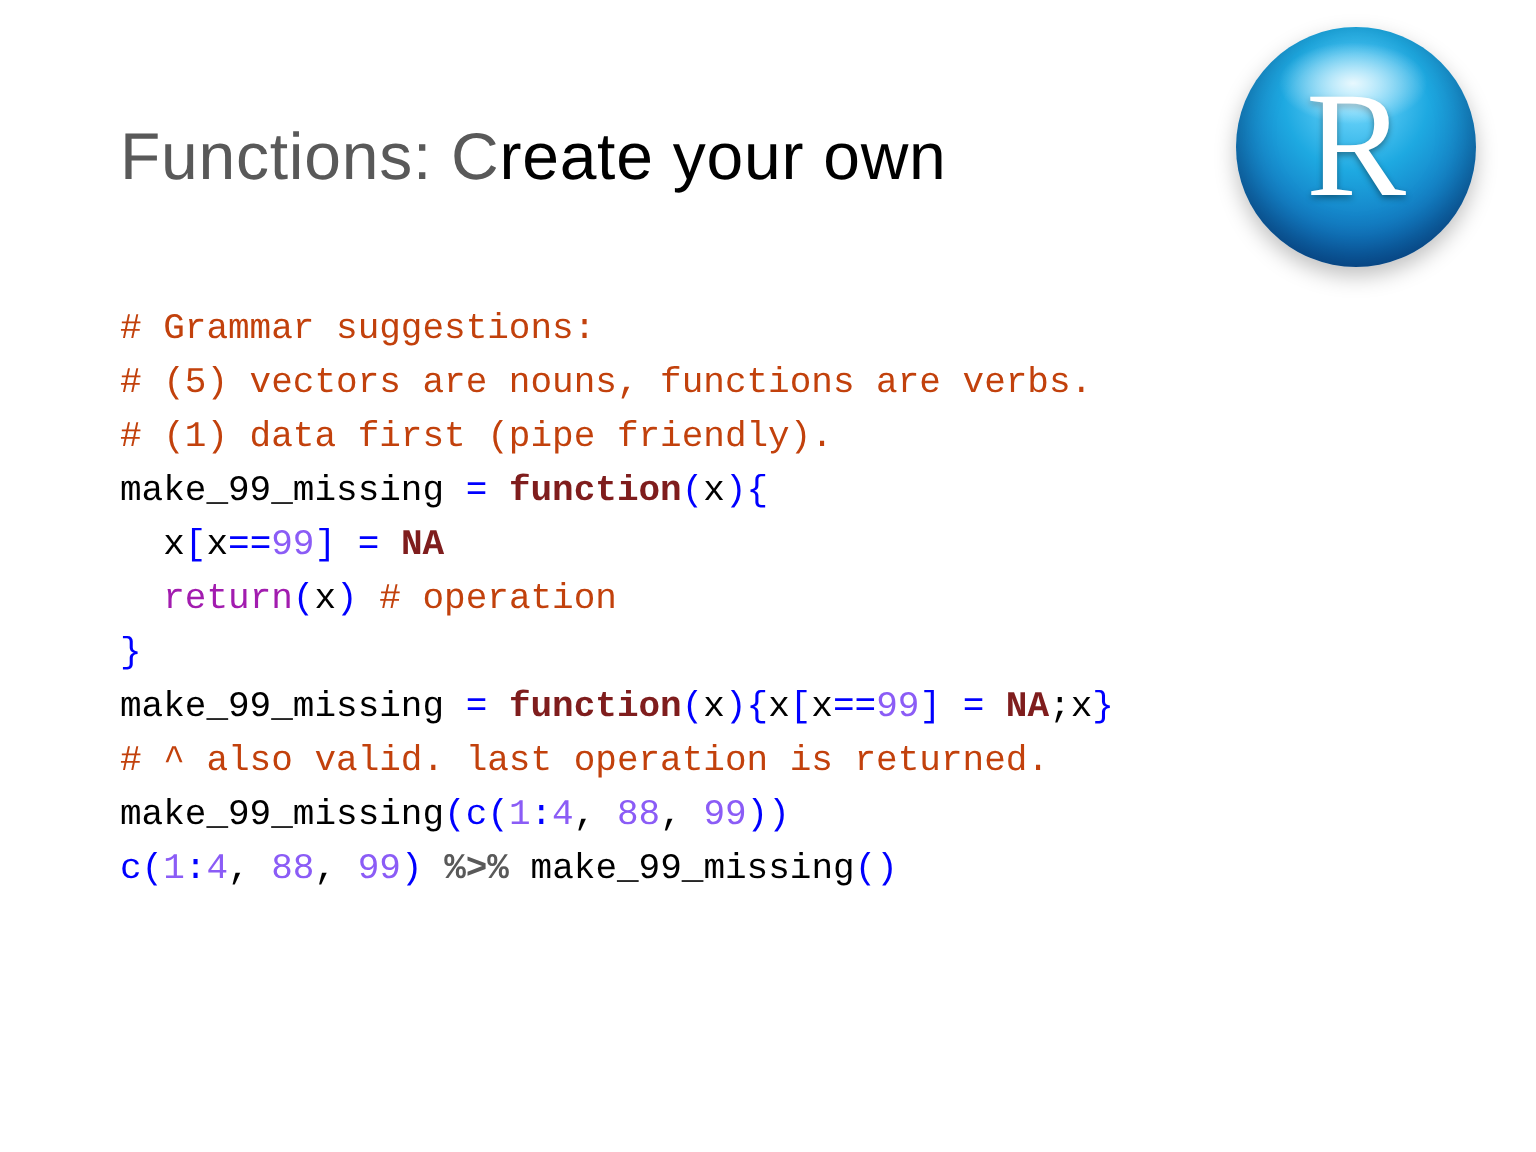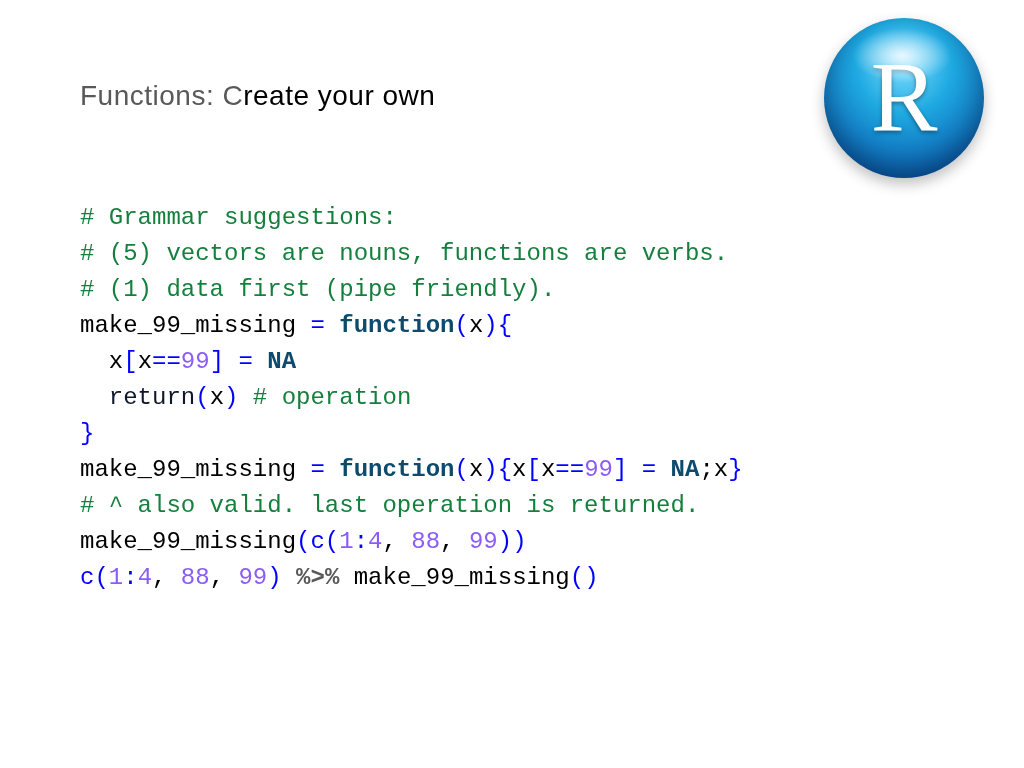--- a/index.html
+++ b/index.html
@@ -1,25 +1,25 @@
 <!DOCTYPE html>
 <html><head>
 <meta charset="utf-8">
 <style>
   * { margin: 0; padding: 0; box-sizing: border-box; }
   html, body { width: 1024px; height: 768px; background: #fff; font-family: "Segoe UI", "Helvetica Neue", Arial, sans-serif; overflow: hidden; }
   .slide { position: relative; width: 1024px; height: 768px; padding: 80px 80px 0 80px; }
-  .title { font-size: 28px; font-weight: 400; color: #595959; letter-spacing: 0.5px; margin-bottom: 52px; }
+  .title { font-size: 44px; font-weight: 400; color: #595959; letter-spacing: 0.5px; margin-bottom: 36px; }
   .title .emph { color: #000; }
   .code { font-family: "Consolas", "Menlo", "Courier New", monospace; font-size: 24px; line-height: 36px; white-space: pre; color: #000; }
-  .com { color: #15803d; }          
+  .com { color: #c2410c; }          
   .op  { color: #0000ff; }          
-  .kw  { color: #0c4a6e; font-weight: 600; } 
+  .kw  { color: #7f1d1d; font-weight: 600; } 
   .num { color: #8b5cf6; }          
-  .ret { color: #0f172a; }          
+  .ret { color: #a21caf; }          
   .pipe{ color: #595959; font-weight: 600; }
   .logo { position: absolute; top: 18px; right: 40px; width: 160px; height: 160px; }
   .sphere { width: 160px; height: 160px; border-radius: 50%;
     background: radial-gradient(circle at 50% 30%, #7adcff 0%, #1ea9e1 35%, #0b5fb0 80%, #083e7a 100%);
     box-shadow: 0 6px 14px rgba(0,0,0,0.25), inset 0 -10px 25px rgba(0,0,0,0.3);
     position: relative; display: flex; align-items: center; justify-content: center; }
   .sphere::before { content: ""; position: absolute; top: 10px; left: 28px; width: 100px; height: 55px; border-radius: 50%;
     background: radial-gradient(ellipse at center, rgba(255,255,255,0.85) 0%, rgba(255,255,255,0) 70%); }
   .sphere .r { font-family: "Georgia", "Times New Roman", serif; font-size: 100px; color: #fff; font-weight: 400;
     text-shadow: 0 2px 4px rgba(0,0,0,0.4); margin-top: -4px; }

